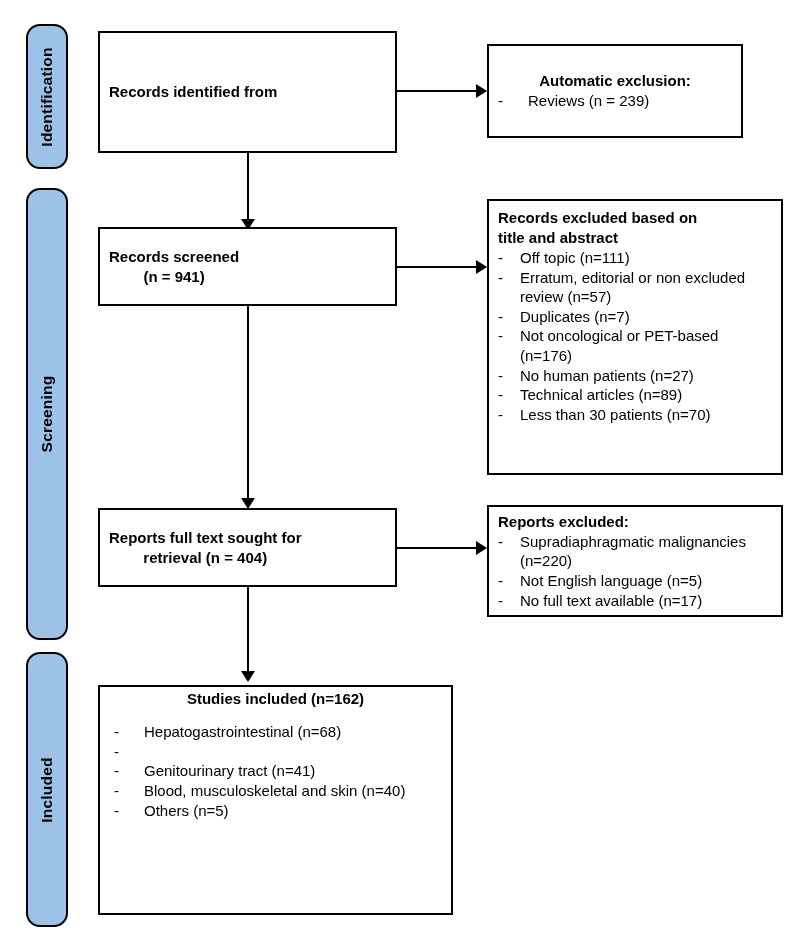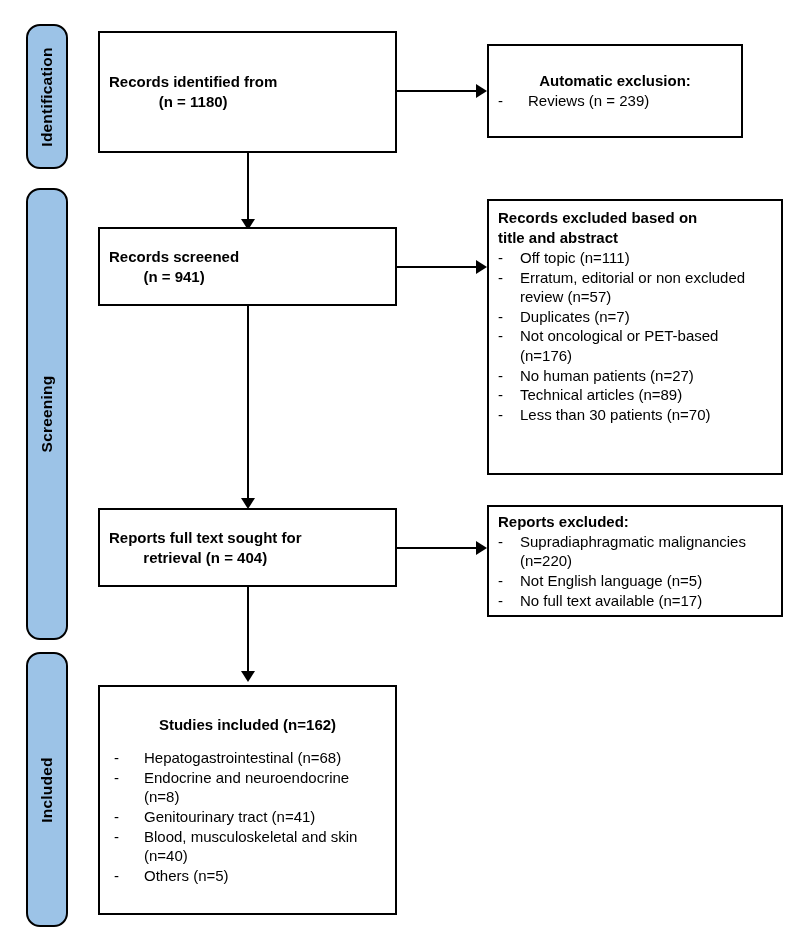--- a/index.html
+++ b/index.html
@@ -131,21 +131,20 @@
     <span class="stage-label">Screening</span>
   </div>
 
   <div class="stage-pill" style="left:26px; top:652px; width:42px; height:275px;">
     <span class="stage-label">Included</span>
   </div>
 
   <div class="flow-box" style="left:98px; top:31px; width:299px; height:122px; display:flex; align-items:center; ">
     <div class="box-title center">
       <div>Records identified from</div>
-      <div>(n = 1180)</div>
     </div>
   </div>
 
   <div class="h-line" style="left:397px; top:90px; width:79px;"></div>
   <div class="arrow-right" style="left:476px; top:84px;"></div>
 
   <div class="flow-box" style="left:487px; top:44px; width:256px; height:94px; display:flex; align-items:center;">
     <div style="width:100%;">
       <div class="box-title center">Automatic exclusion:</div>
       <ul class="bullet-list">
@@ -236,31 +235,30 @@
           <span class="bullet-dash">-</span>
           <span class="bullet-text">No full text available (n=17)</span>
         </li>
       </ul>
     </div>
   </div>
 
   <div class="v-line" style="left:247px; top:587px; width:2px; height:86px;"></div>
   <div class="arrow-down" style="left:240.5px; top:671px;"></div>
 
-  <div class="flow-box" style="left:98px; top:685px; width:299px; height:230px; padding:28px 14px;">
+  <div class="flow-box" style="left:98px; top:685px; width:355px; height:230px; padding:2px 14px;">
     <div class="box-title center">Studies included (n=162)</div>
     <div class="spacer-row"></div>
     <ul class="bullet-list">
       <li class="bullet-row wide-dash">
         <span class="bullet-dash">-</span>
         <span class="bullet-text">Hepatogastrointestinal (n=68)</span>
       </li>
       <li class="bullet-row wide-dash">
         <span class="bullet-dash">-</span>
-        <span class="bullet-text">Endocrine and neuroendocrine (n=8)</span>
       </li>
       <li class="bullet-row wide-dash">
         <span class="bullet-dash">-</span>
         <span class="bullet-text">Genitourinary tract (n=41)</span>
       </li>
       <li class="bullet-row wide-dash">
         <span class="bullet-dash">-</span>
         <span class="bullet-text">Blood, musculoskeletal and skin (n=40)</span>
       </li>
       <li class="bullet-row wide-dash">

